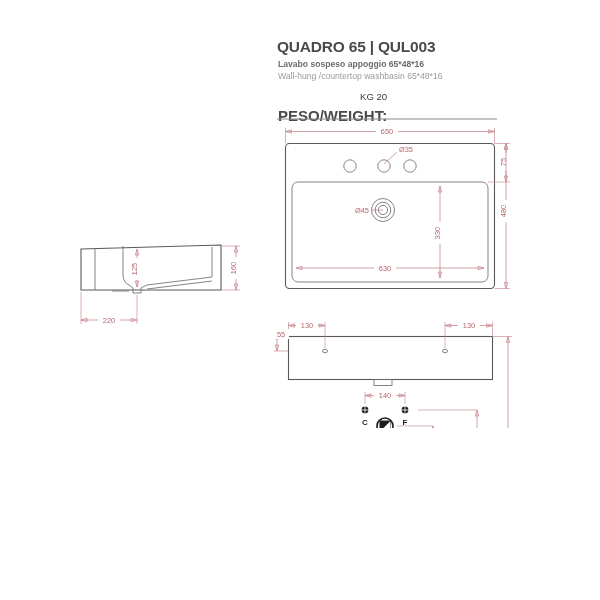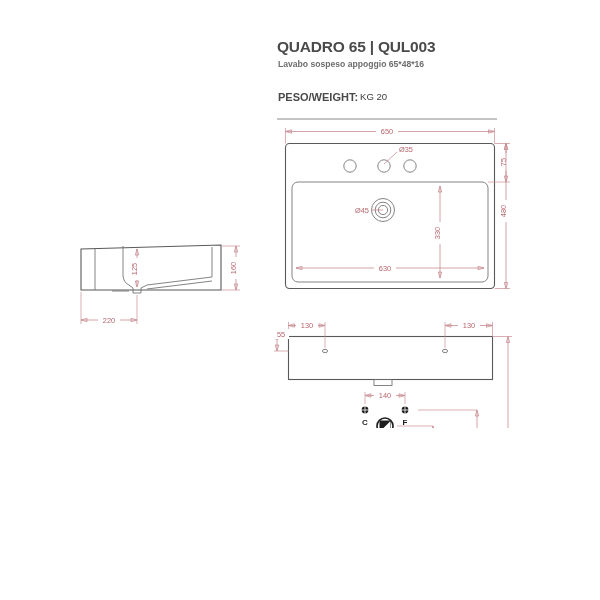--- a/index.html
+++ b/index.html
@@ -44,22 +44,22 @@
     font-weight: bold;
   }
   #subtitle-en {
     left: 278px;
     top: 71px;
     font-size: 8.6px;
     color: #9a9a9a;
   }
   #weight-label {
     left: 278px;
-    top: 91px;
-    font-size: 11px;
+    top: 107px;
+    font-size: 15px;
     font-weight: bold;
     color: #4a4a4a;
     text-align: center;
   }
   #weight-value {
     left: 360px;
     top: 91px;
     font-size: 9.6px;
     font-weight: normal;
     color: #3c3c3c;
@@ -121,20 +121,21 @@
     stroke-dasharray: 3.2 2.2;
   }
 </style>
 </head>
 <body>
 
 <div id="page">
 
   <div class="hdr" id="title">QUADRO 65 | QUL003</div>
   <div class="hdr" id="subtitle-it">Lavabo  sospeso appoggio 65*48*16</div>
+  <div class="hdr" id="subtitle-en">Wall-hung /countertop washbasin 65*48*16</div>
   <div class="hdr" id="weight-label">PESO/WEIGHT:</div>
   <div class="hdr" id="weight-value">KG 20</div>
 
   <svg id="svg-root" viewBox="0 0 600 600">
 
     <line class="sep" x1="277" y1="119" x2="497" y2="119"></line>
 
     <g>
 
       <rect class="obj-fill" x="285.5" y="143.5" rx="4" ry="4" width="209" height="145"></rect>

